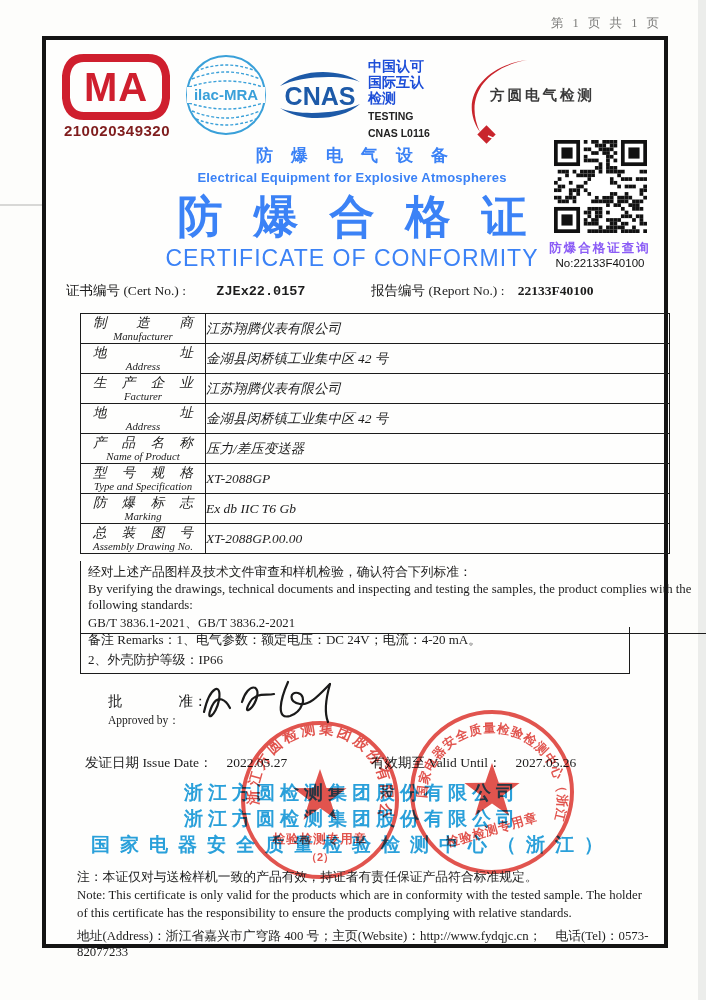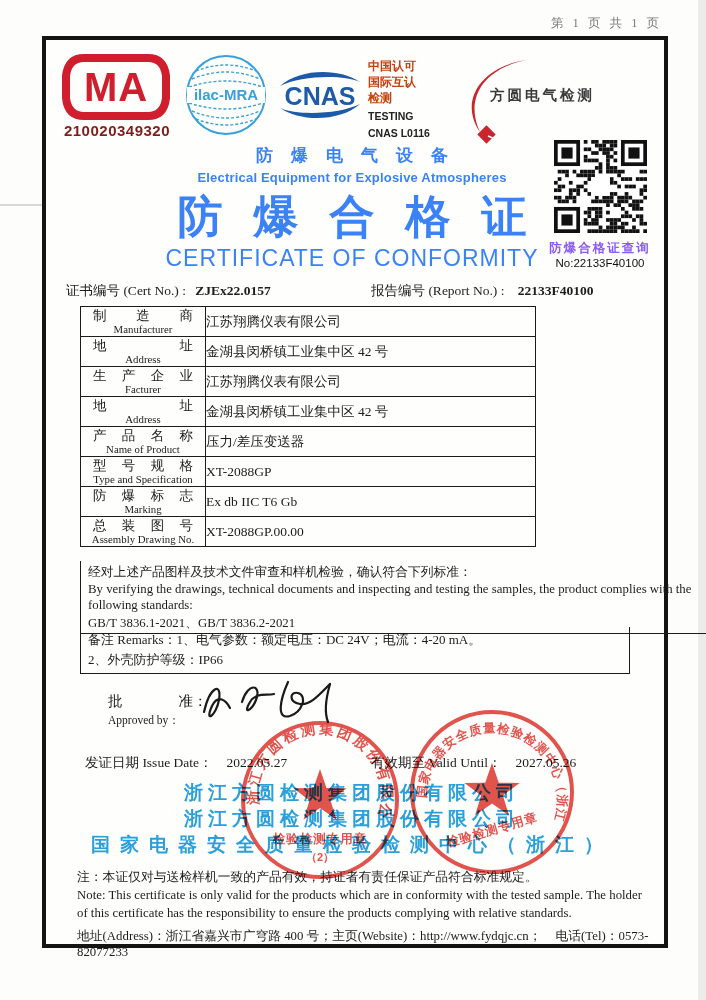--- a/index.html
+++ b/index.html
@@ -17,21 +17,21 @@
     border:4px solid #141414;background:#fefefd;
   }
   
   .cma{position:absolute;left:16px;top:12px;}
   .cma-code{position:absolute;left:6px;top:82px;width:130px;text-align:center;
     font-family:"Liberation Sans","DejaVu Sans",sans-serif;
     font-size:15px;font-weight:700;color:#7f1d1d;letter-spacing:.5px;}
   .ilac{position:absolute;left:138px;top:13px;}
   .cnas{position:absolute;left:230px;top:26px;}
   .accred{position:absolute;left:322px;top:18px;font-family:"Liberation Sans","DejaVu Sans",sans-serif;}
-  .accred .zh{font-size:12px;font-weight:700;color:#c2410c;line-height:16px;}
+  .accred .zh{font-size:14px;font-weight:700;color:#1d4ed8;line-height:16px;}
   .accred .en{font-size:10.5px;font-weight:700;color:#222;line-height:13px;margin-top:4px;}
   .fy-logo{position:absolute;left:386px;top:16px;}
   .fy-label{position:absolute;left:444px;top:46px;font-family:"Liberation Sans","DejaVu Sans",sans-serif;
     font-size:14.5px;font-weight:700;color:#3a3a3a;letter-spacing:3px;}
   
   .title-blk{position:absolute;left:0;top:104px;width:612px;text-align:center;
     font-family:"Liberation Sans","DejaVu Sans",sans-serif;color:#3b82f6;}
   .t-zh-small{font-size:17px;font-weight:700;letter-spacing:18px;text-indent:18px;}
   .t-en-small{font-size:13px;font-weight:700;margin-top:3px;letter-spacing:.2px;}
   .t-zh-main{font-size:45px;font-weight:700;letter-spacing:31px;text-indent:31px;margin-top:6px;line-height:52px;}
@@ -40,21 +40,21 @@
   .qr-blk{position:absolute;left:501px;top:100px;width:106px;text-align:center;}
   .qr-box{width:93px;height:93px;margin:0 auto;background:#fff;}
   .qr-caption{font-family:"Liberation Sans","DejaVu Sans",sans-serif;font-size:12.5px;font-weight:700;
     letter-spacing:2px;color:#8b5cf6;margin-top:3px;}
   .qr-number{font-family:"Liberation Sans","DejaVu Sans",sans-serif;font-size:11.5px;color:#111;}
   
   .cert-line{position:absolute;left:20px;top:242px;width:590px;font-size:13.5px;}
   .cert-line .pair2{position:absolute;left:305px;top:0;}
   .cert-line b{font-weight:600;}
   
-  table.prod{position:absolute;left:34px;top:266px;width:456px;border-collapse:collapse;}
+  table.prod{position:absolute;left:34px;top:273px;width:590px;border-collapse:collapse;font-style:italic;}
   table.prod td{border:1.6px solid #1c1c1c;height:29px;padding:0;}
   td.lbl{width:124px;vertical-align:middle;}
   td.lbl .zh{font-size:13.5px;padding:0 12px;text-align:justify;text-align-last:justify;line-height:15px;}
   td.lbl .en{font-size:10.8px;text-align:center;line-height:12px;}
   td.val{font-size:13.5px;padding-left:10px;vertical-align:middle;}
   
   .stmt{position:absolute;left:34px;top:521px;width:628px;box-sizing:border-box;
     border:1.6px solid #1c1c1c;border-top:none;padding:3px 7px 2px;font-size:12.8px;line-height:16.5px;}
   .stmt .std{margin-top:1px;}
   .rmk{position:absolute;left:34px;top:587px;width:550px;box-sizing:border-box;
@@ -350,21 +350,21 @@
         <rect x="3.72" y="70.68" width="18.6" height="18.6" fill="#fff"></rect>
         <rect x="7.44" y="74.4" width="11.16" height="11.16" fill="#111"></rect>
         <rect x="37.2" y="37.2" width="18.6" height="18.6" fill="#fff"></rect>
       </svg>
     <div class="qr-caption">防爆合格证查询</div>
     <div class="qr-number">No:22133F40100</div>
   </div>
 
   <div class="cert-line">
     <span>证书编号 (Cert No.) :</span>
-    <b style="margin-left:6px;">ZJEx22.0157</b>
+    <b style="margin-left:27px;font-family:Liberation Mono, monospace;">ZJEx22.0157</b>
     <span class="pair2">
       <span>报告编号 (Report No.) :</span>
       <b style="margin-left:10px;">22133F40100</b>
     </span>
   </div>
 
   <table class="prod">
     <tbody>
         <tr>
       <td class="lbl">

